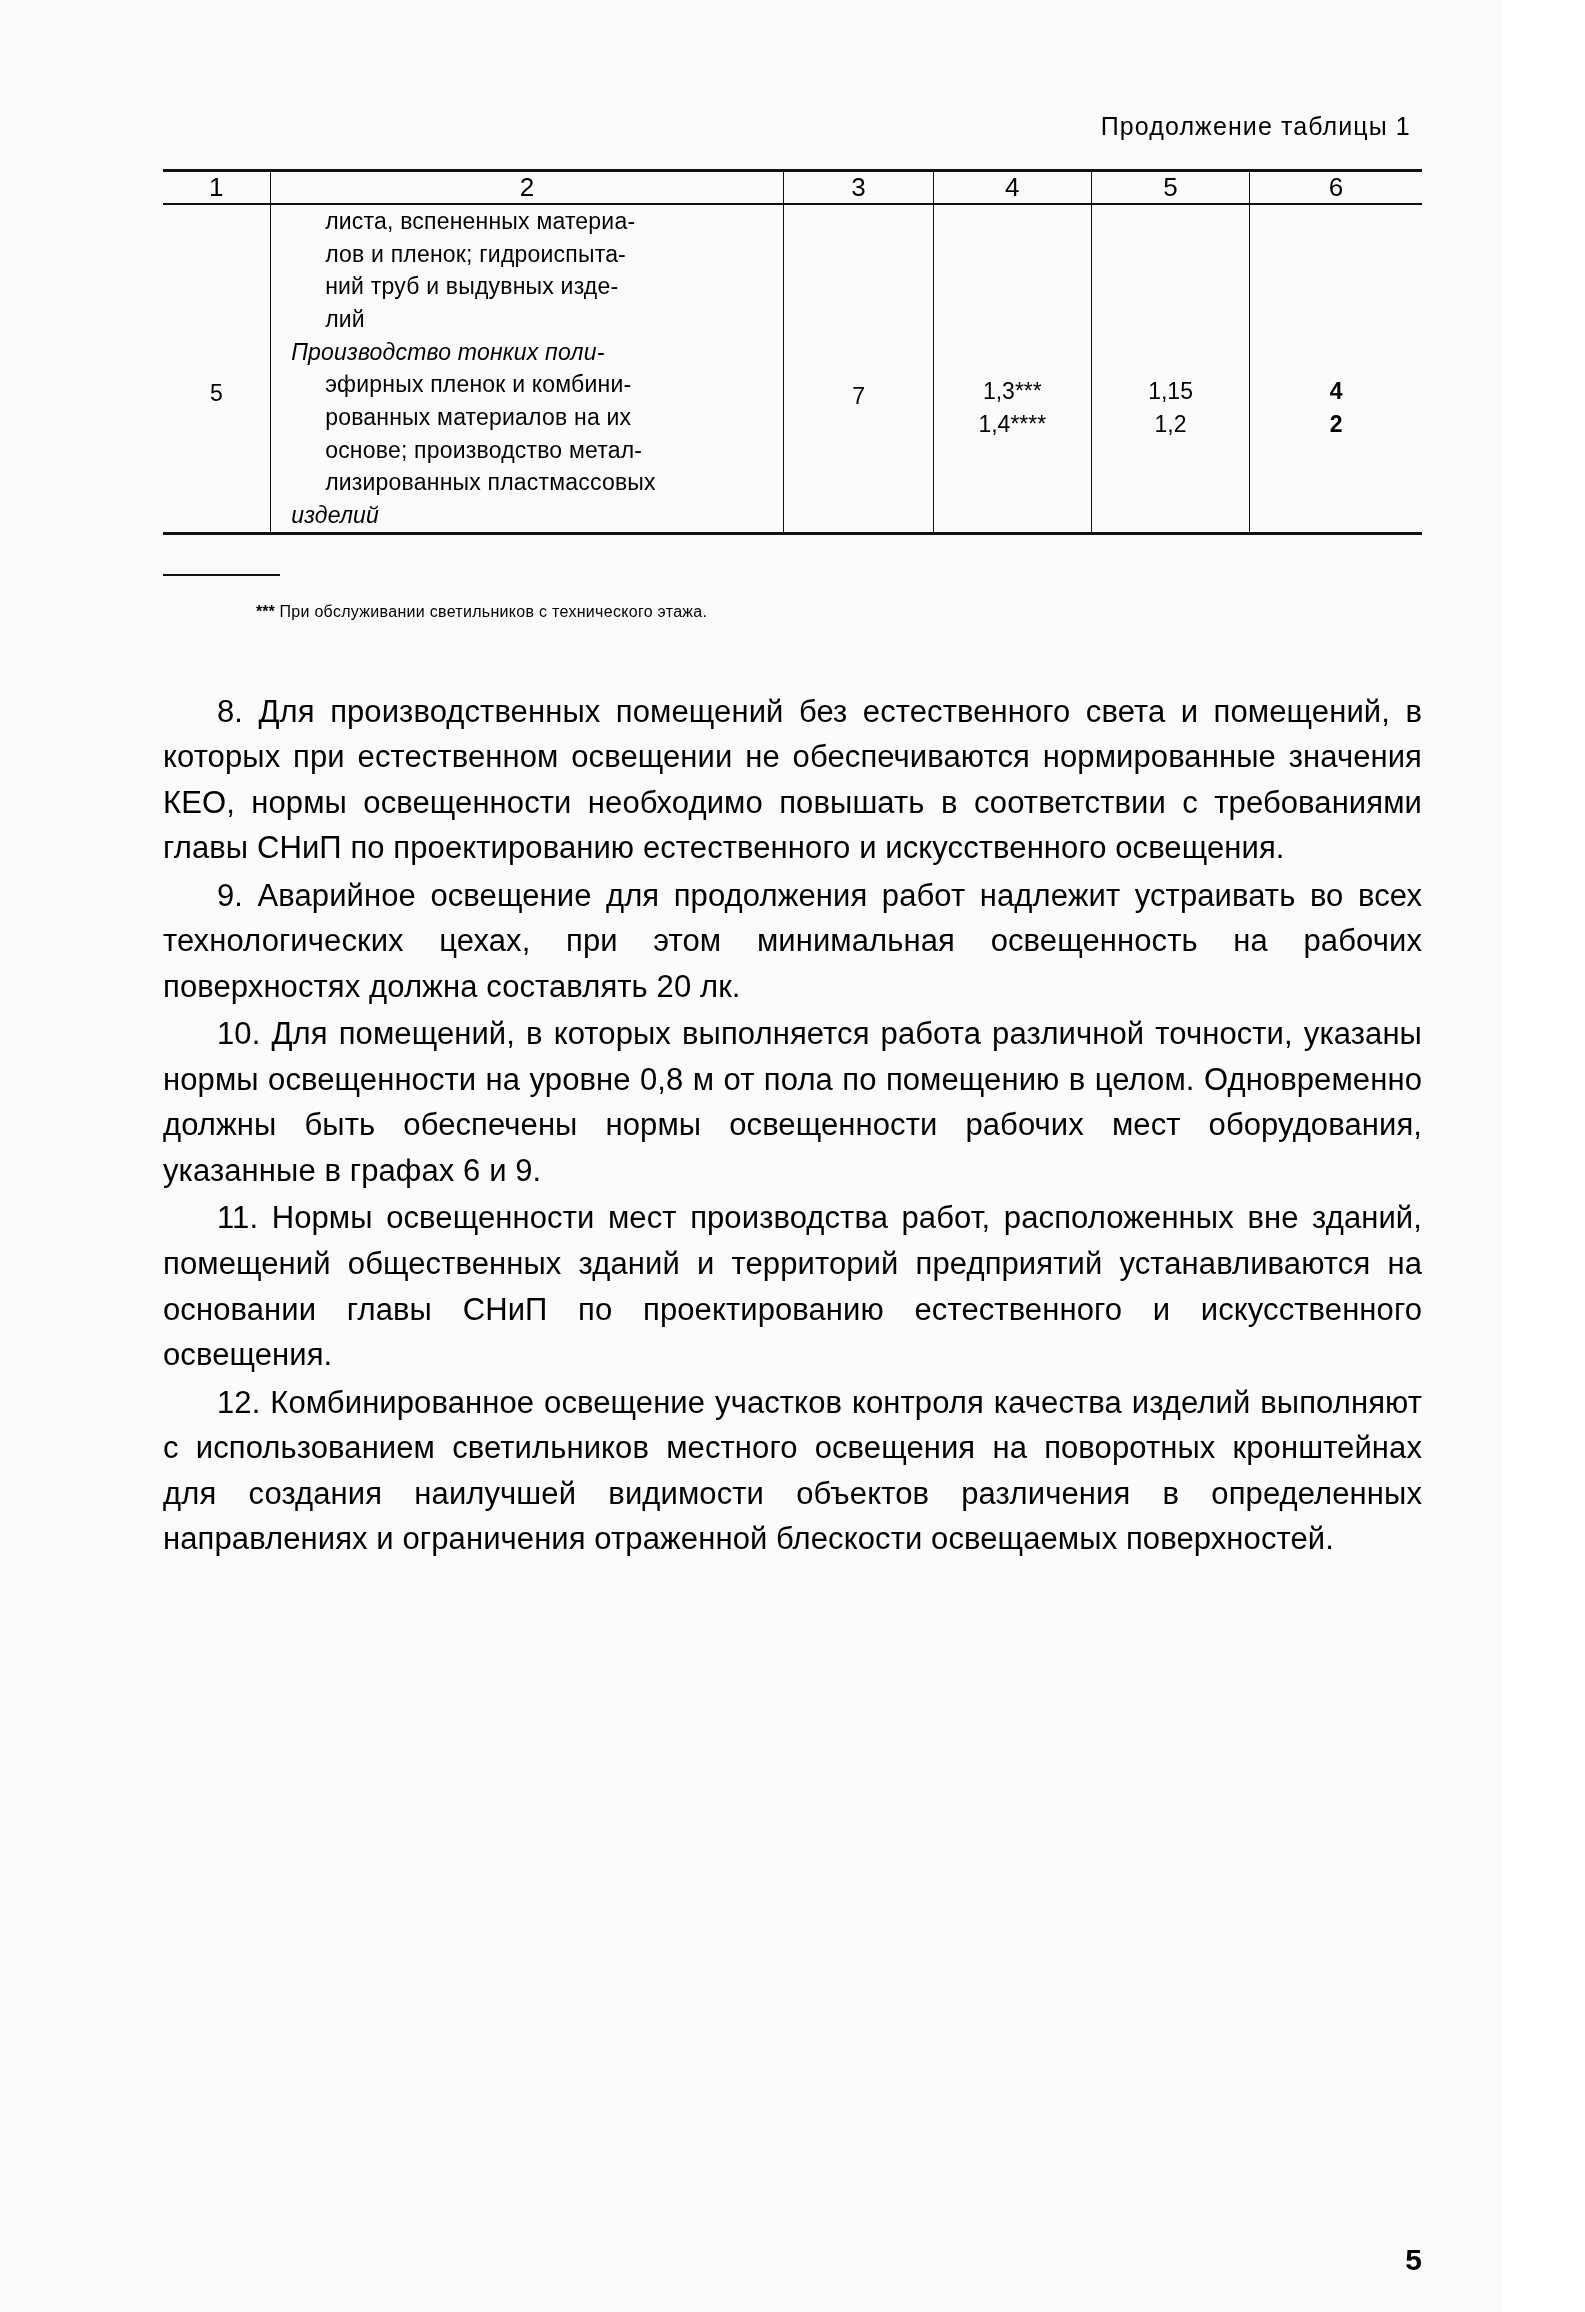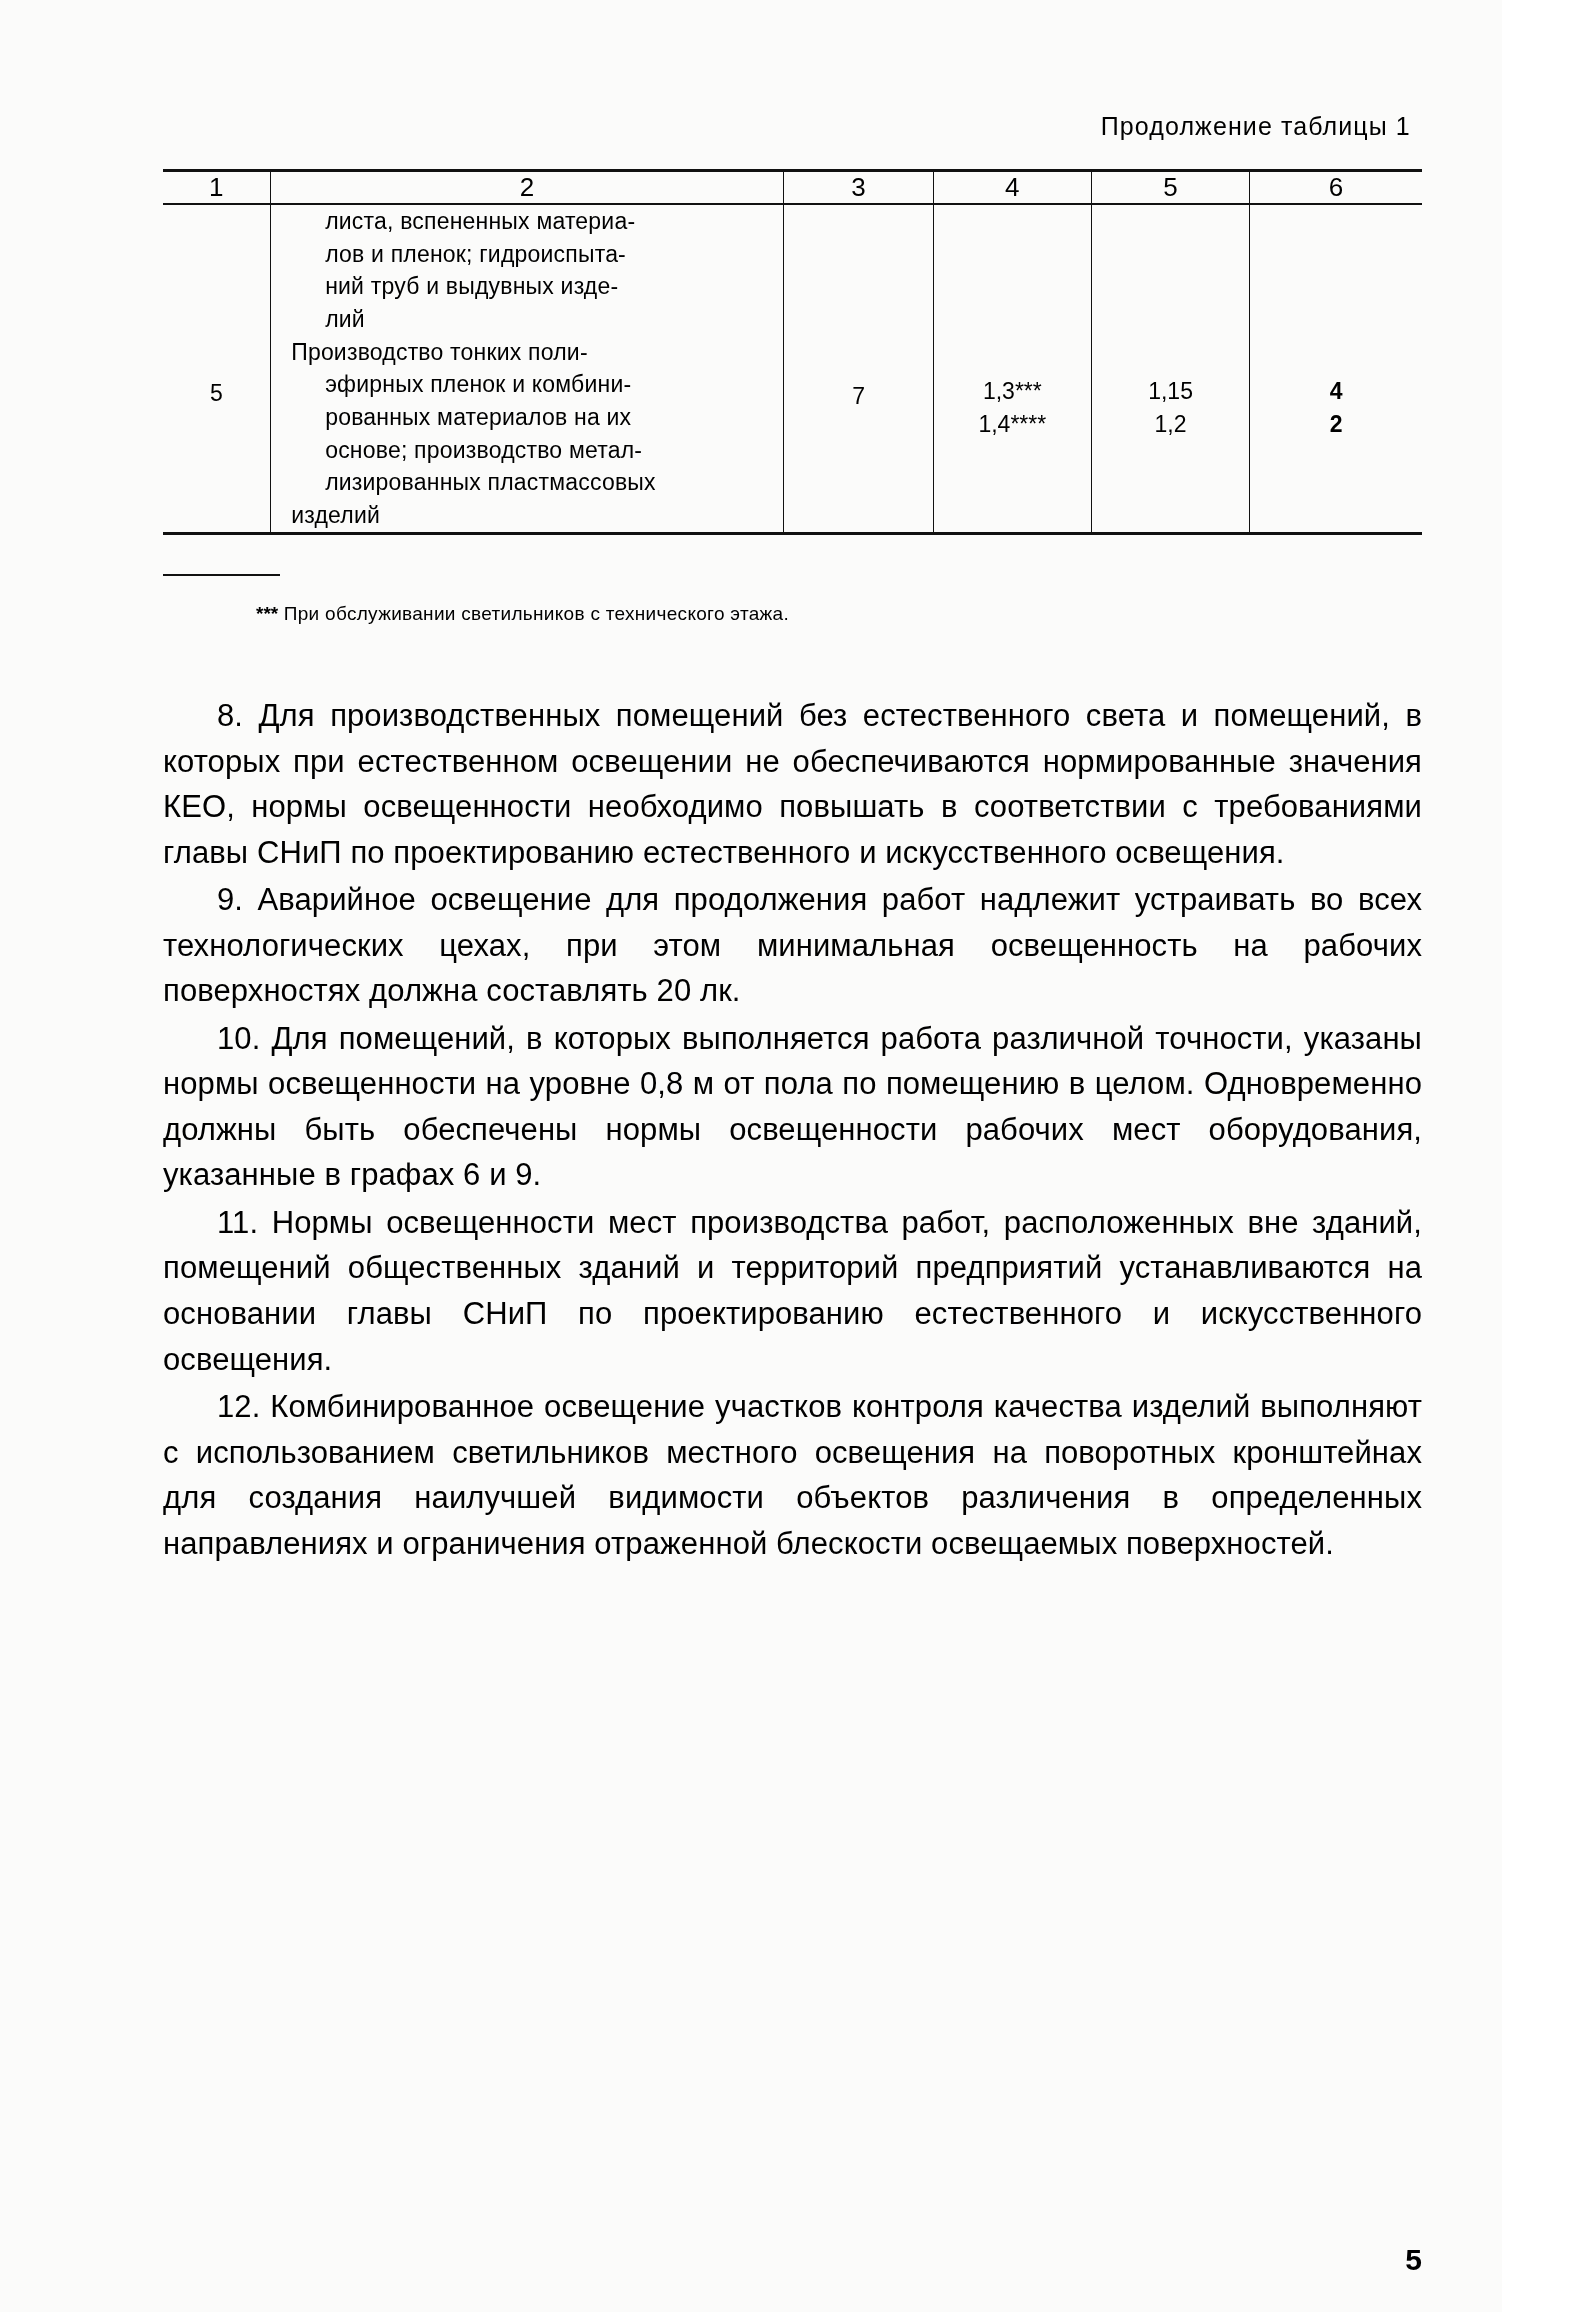--- a/index.html
+++ b/index.html
@@ -103,21 +103,21 @@
     font-size: 27px;
     padding-top: 172px !important;
   }
   .cell-desc {
     padding-left: 20.5px !important;
     padding-right: 9.3px !important;
     text-align: justify;
     letter-spacing: 0.2px;
   }
   .cell-desc p { margin: 0; }
-  .cell-desc .hang { padding-left: 0; }
+  .cell-desc .hang { padding-left: 0; font-style: italic; }
   .cell-desc .sub { padding-left: 34px; }
   .cell-center {
     text-align: center;
     font-size: 27px;
     padding-top: 175px !important;
   }
   .two-line {
     text-align: center;
     font-size: 26px;
     padding-top: 170px !important;
@@ -131,21 +131,21 @@
     margin-top: 39px;
     margin-left: 0;
     width: 117px;
     border-top: 2.8px solid #111;
     height: 0;
   }
   .footnotes {
     margin-top: 24px;
     margin-left: 93px;
     font-family: "Liberation Sans", sans-serif;
-    font-size: 19px;
+    font-size: 16px;
     line-height: 1.5;
     letter-spacing: 0.3px;
   }
   .footnotes .star {
     font-weight: bold;
     letter-spacing: 0px;
   }
 
   
   .body-text {

